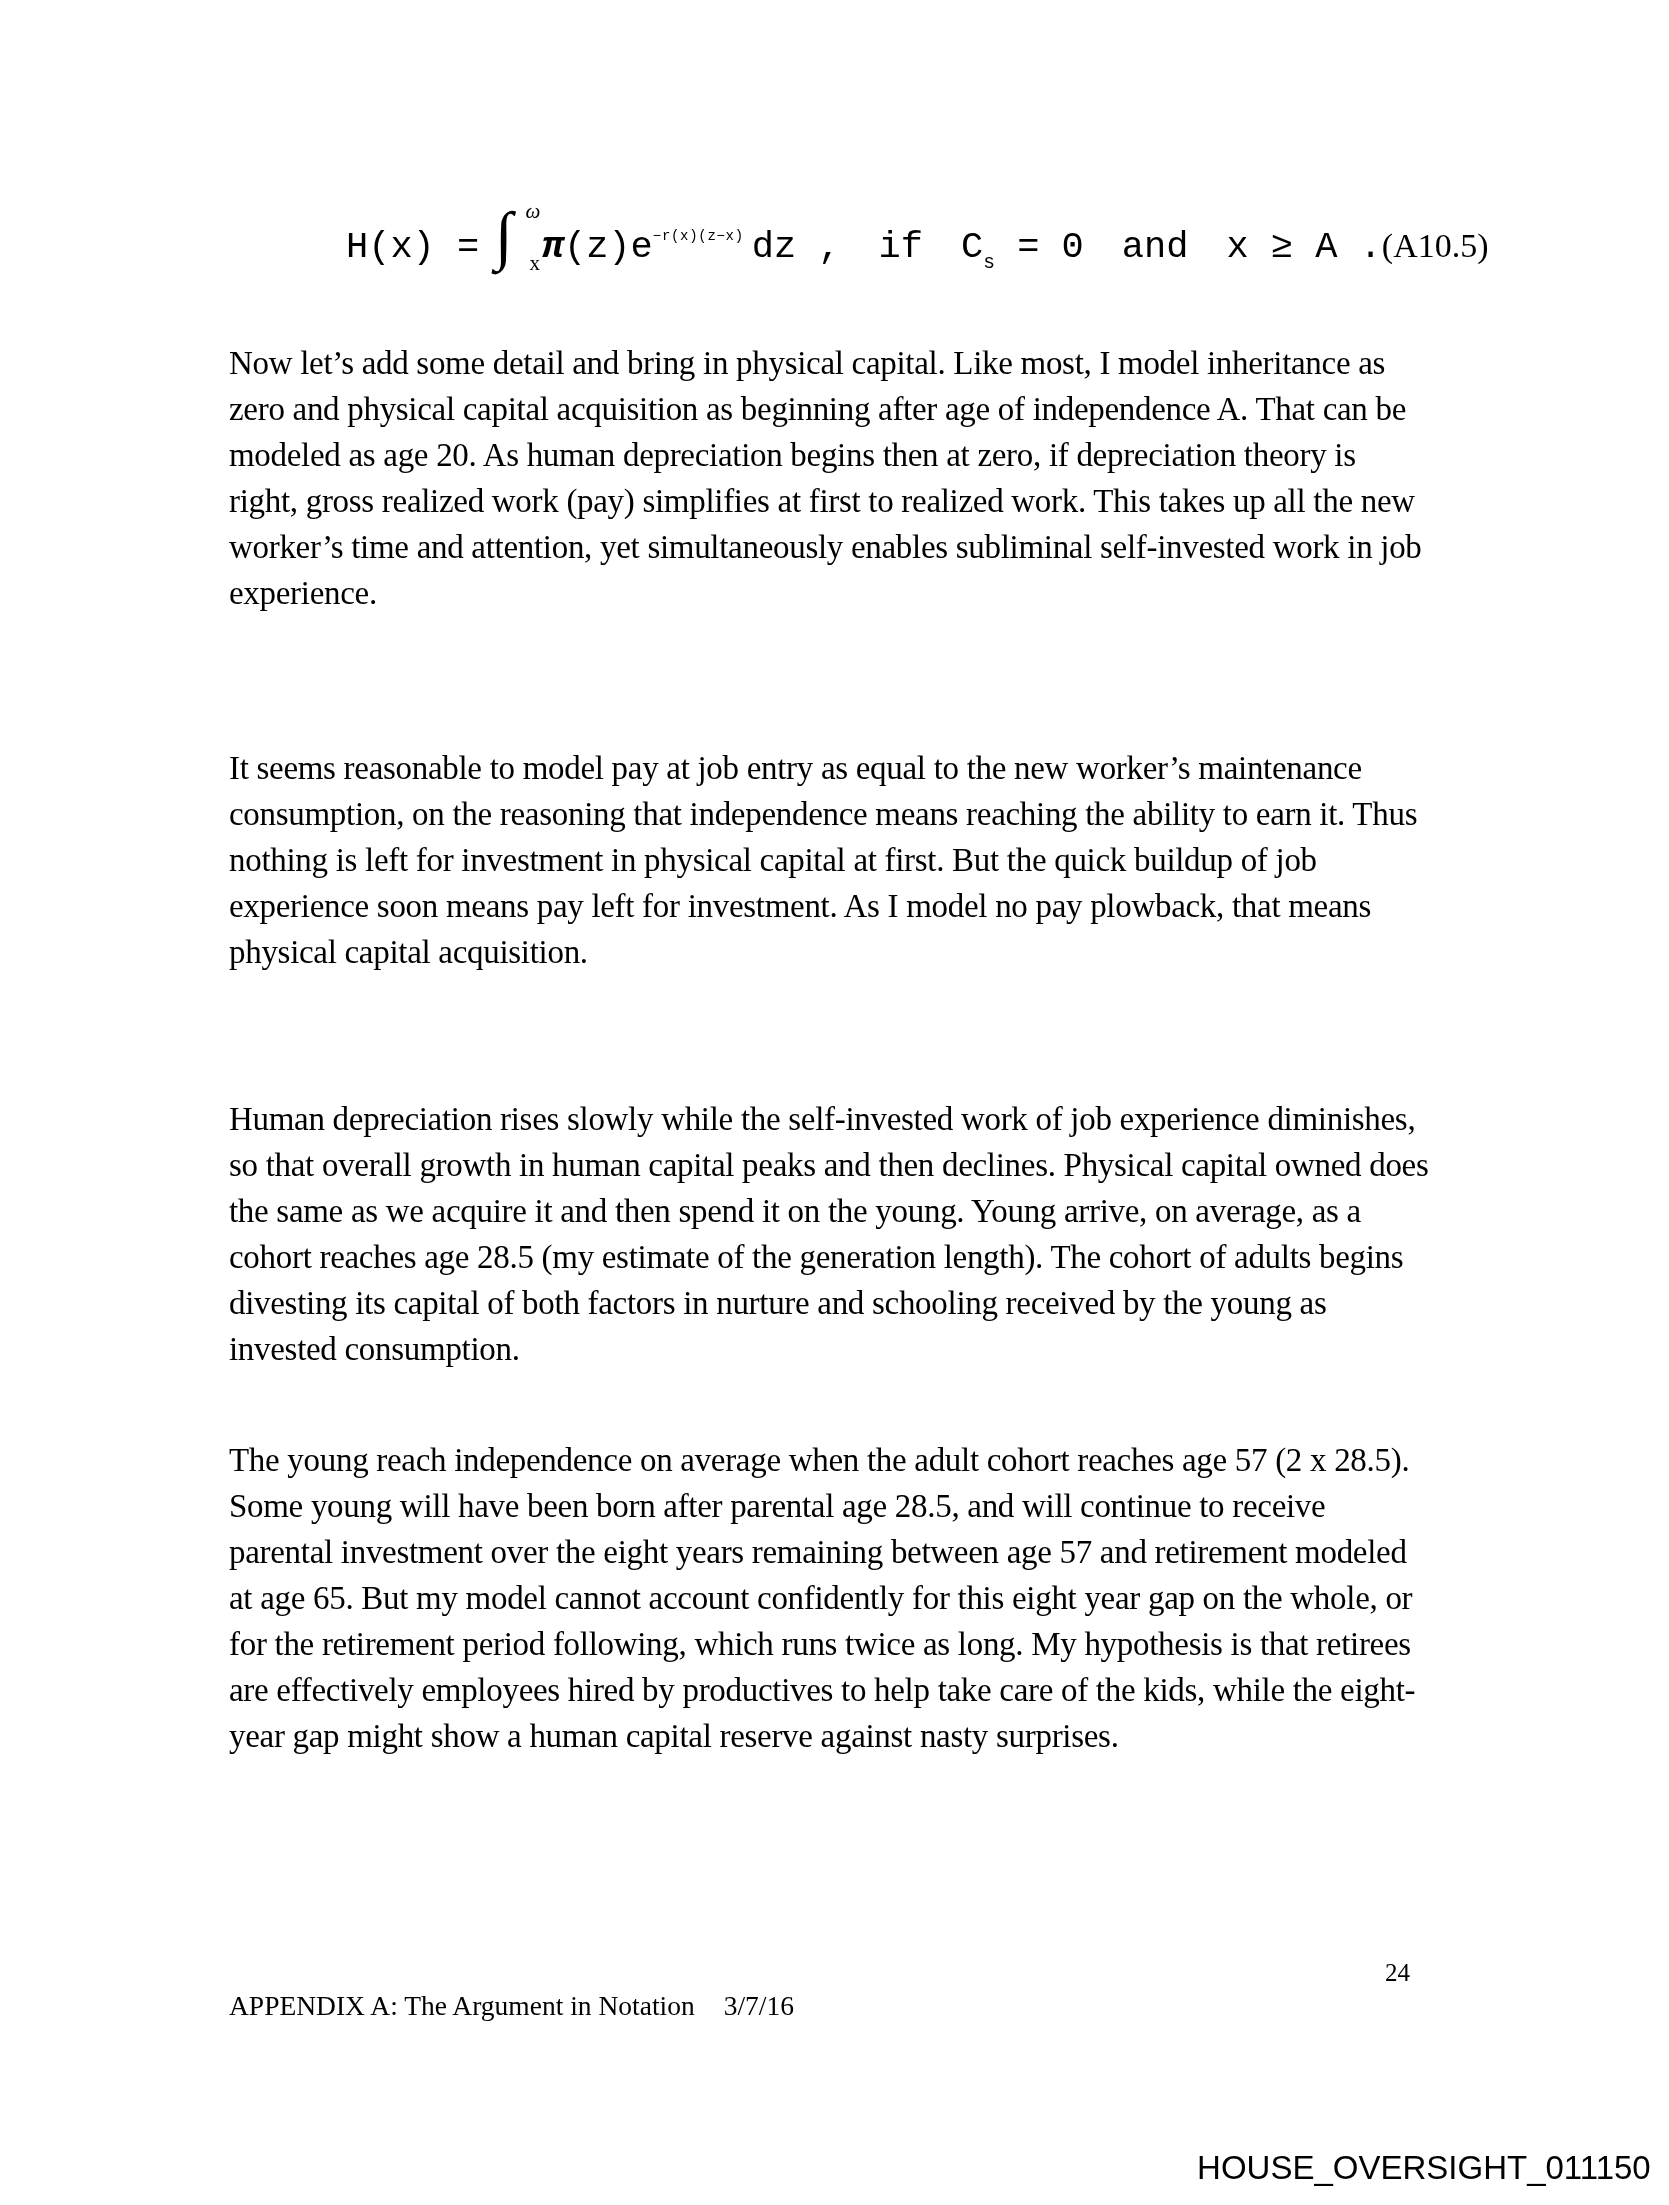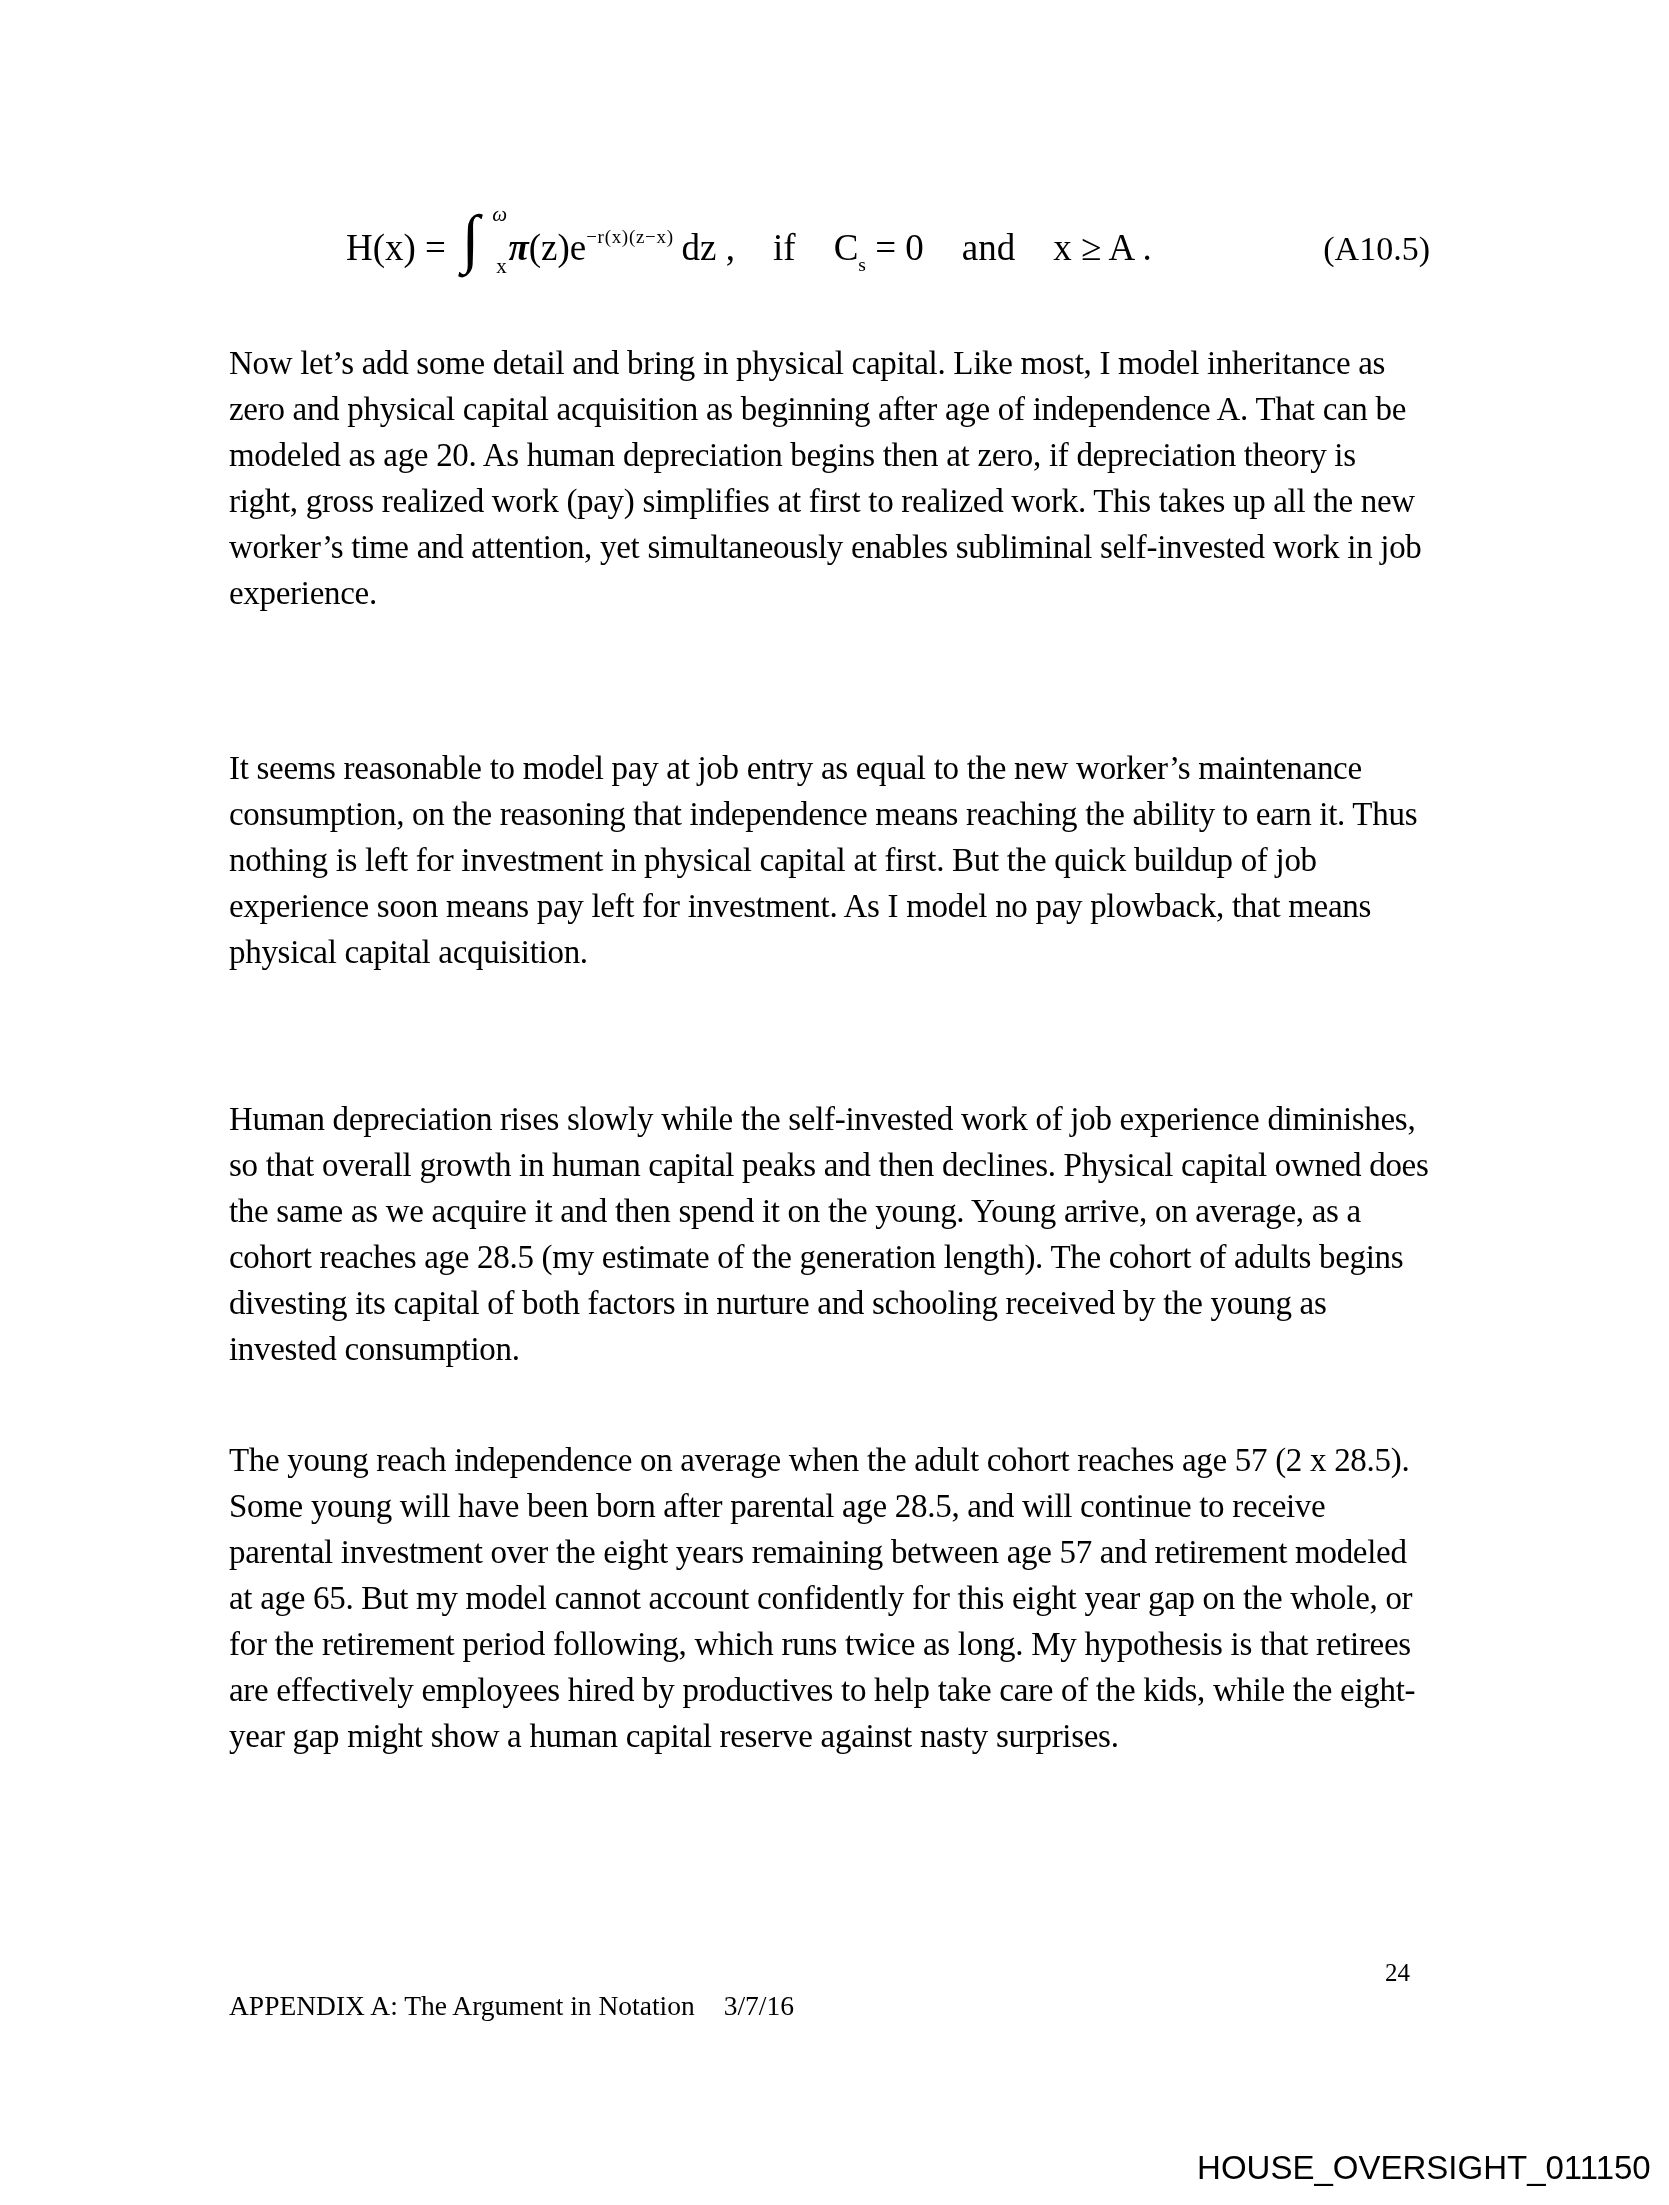--- a/index.html
+++ b/index.html
@@ -14,39 +14,39 @@
 
   
   .equation-row {
     position: absolute;
     left: 229px; top: 195px;
     width: 1201px;
     display: flex;
     align-items: baseline;
     white-space: nowrap;
   }
-  .eq-main { font-size: 37px; }
+  .eq-main { font-size: 37px; font-family: Liberation Mono, monospace; }
   .eq-indent { margin-left: 117px; }
   .integral-wrap {
     position: relative;
     display: inline-block;
     margin-left: 9.2px;
     padding: 0 29px 0 6.5px;
   }
   .int-sign { font-size: 65px; line-height: 0.85; }
   .int-upper {
     position: absolute; top: -9.2px; right: 1.3px;
     font-size: 21px; font-style: italic;
   }
   .int-lower {
     position: absolute; bottom: -13px; left: 41px;
     font-size: 21px;
   }
   .eq-pi { font-style: italic; font-weight: bold; }
-  .eq-exp { font-size: 19px; vertical-align: 17px; letter-spacing: 0.7px; }
+  .eq-exp { font-size: 14px; vertical-align: 17px; letter-spacing: 0.7px; }
   .eq-dz { margin-left: 7.9px; }
   .eq-sub { font-size: 19.6px; vertical-align: -10.5px; }
   .eq-gap { margin-left: 38px; margin-top: 31px; }
   .eq-label { margin-left: auto; font-size: 34px; }
 
   
   .para {
     position: absolute;
     left: 229px;
     width: 1201px;

